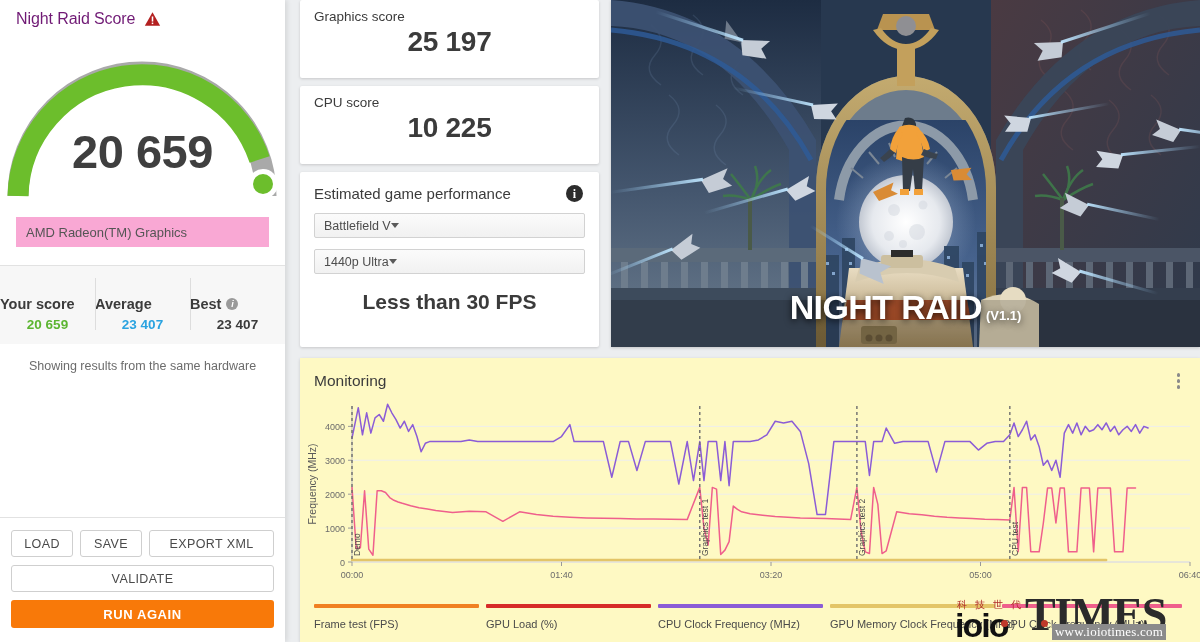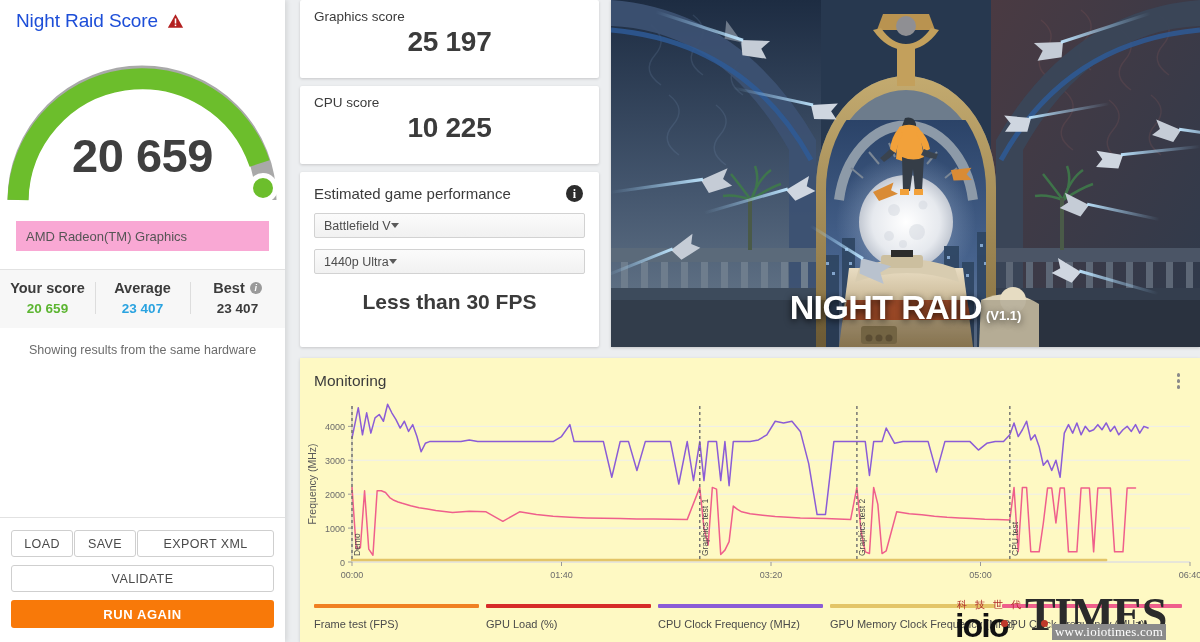--- a/index.html
+++ b/index.html
@@ -15,21 +15,21 @@
   .left-col {
     position: absolute; left: 0; top: 0; width: 285px; height: 642px;
     background: #ffffff;
     box-shadow: 2px 0 5px rgba(0,0,0,0.10);
   }
   .score-title-row {
     display: flex; align-items: center; gap: 9px;
     padding: 10px 0 0 16px;
   }
   .score-title {
-    font-size: 19px; color: #1d4ed8; font-weight: 400; letter-spacing: -0.1px;
+    font-size: 16px; color: #701a75; font-weight: 400; letter-spacing: -0.1px;
   }
   .warn-icon { width: 17px; height: 16px; display: block; }
 
   .gauge-wrap { position: relative; width: 285px; height: 165px; margin-top: 8px; }
   .gauge-svg { position: absolute; left: 0; top: 0; }
   .gauge-value {
     position: absolute; left: 0; top: 88px; width: 285px; text-align: center;
     font-size: 47px; font-weight: bold; color: #3f3f3f; letter-spacing: -0.5px;
   }
 
@@ -42,21 +42,21 @@
   .divider-h { height: 1px; background: #e2e2e2; margin-top: 18px; }
 
   .cmp-row { display: flex; background: #f7f7f7; padding: 10px 0 12px 0; }
   .cmp-cell { flex: 1; text-align: center; position: relative; }
   .cmp-cell + .cmp-cell::before {
     content: ""; position: absolute; left: 0; top: 2px; bottom: 2px;
     width: 1px; background: #dddddd;
   }
   .cmp-label {
     font-size: 14.5px; color: #3b3b3b; font-weight: bold;
-    display: flex; align-items: center; justify-content: center; gap: 5px;
+    display: flex; align-items: center; justify-content: flex-start; gap: 5px; margin-top: 20px;
   }
   .cmp-val { font-size: 13.5px; font-weight: bold; margin-top: 5px; }
   .v-your { color: #5cb531; }
   .v-avg  { color: #2aa3e0; }
   .v-best { color: #3b3b3b; }
   .info-dot {
     width: 12px; height: 12px; border-radius: 50%;
     background: #9a9a9a; color: #fff; font-size: 9px; font-weight: bold;
     display: inline-flex; align-items: center; justify-content: center;
     font-style: italic; line-height: 1;
@@ -65,21 +65,21 @@
   .showing-note {
     text-align: center; font-size: 12.5px; color: #6c6c6c;
     padding-top: 15px;
   }
 
   .btn-area {
     position: absolute; left: 0; bottom: 0; width: 285px;
     border-top: 1px solid #e2e2e2;
     padding: 12px 11px 14px 11px;
   }
-  .btn-row { display: flex; gap: 1px; margin-bottom: 8px; }
+  .btn-row { display: flex; gap: 7px; margin-bottom: 8px; }
   .btn {
     border: 1px solid #cfcfcf; background: #ffffff; color: #4a4a4a;
     font-size: 12.5px; letter-spacing: 0.4px; border-radius: 3px;
     height: 27px; display: flex; align-items: center; justify-content: center;
     font-family: "Liberation Sans", sans-serif; cursor: pointer;
   }
   .btn-load { width: 62px; }
   .btn-save { width: 62px; }
   .btn-xml  { flex: 1; }
   .btn-validate { width: 100%; margin-bottom: 8px; }

